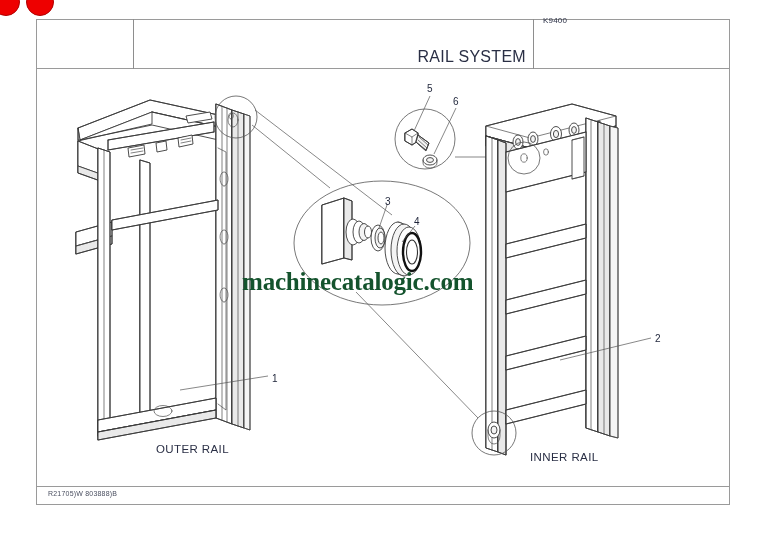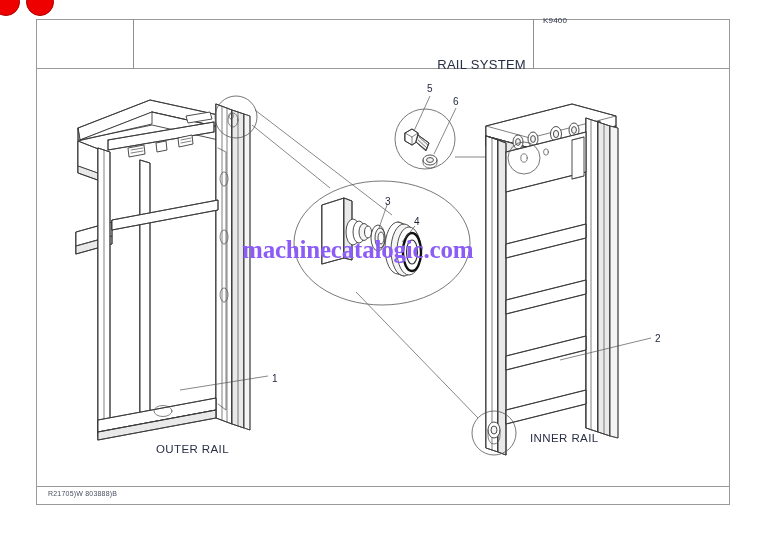--- a/index.html
+++ b/index.html
@@ -59,24 +59,24 @@
 
   #title-rule-h  { left: 36px;  top: 68px;  width: 694px; }
   #title-div-1   { left: 133px; top: 19px;  height: 50px; }
   #title-div-2   { left: 533px; top: 19px;  height: 50px; }
   #footer-rule-h { left: 36px;  top: 486px; width: 694px; }
 
   
   #rail-system-title {
     position: absolute;
     left: 380px;
-    top: 57px;
+    top: 48px;
     width: 146px;
     text-align: right;
-    font-size: 13px;
+    font-size: 16px;
     color: #2a2f45;
     letter-spacing: 0.3px;
     white-space: nowrap;
   }
   #sheet-code {
     position: absolute;
     left: 543px;
     top: 16px;
     font-size: 8px;
     color: #2a2f45;
@@ -95,44 +95,44 @@
 
   
   .rail-caption {
     position: absolute;
     font-size: 11.5px;
     color: #2a2f45;
     letter-spacing: 0.4px;
     white-space: nowrap;
   }
   #caption-outer { left: 156px; top: 443px; }
-  #caption-inner { left: 530px; top: 432px; text-align: right; }
+  #caption-inner { left: 530px; top: 451px; text-align: right; }
 
   
   .callout {
     position: absolute;
     font-size: 10px;
     color: #1d2338;
     white-space: nowrap;
   }
   #callout-1 { left: 272px; top: 373px; }
   #callout-2 { left: 655px; top: 333px; }
   #callout-3 { left: 385px; top: 196px; }
   #callout-4 { left: 414px; top: 216px; }
   #callout-5 { left: 427px; top: 83px; }
   #callout-6 { left: 453px; top: 96px; }
 
   
   #watermark {
     position: absolute;
     left: 242px;
-    top: 236px;
+    top: 268px;
     font-size: 25px;
     font-weight: bold;
-    color: #8b5cf6;
+    color: #14532d;
     letter-spacing: -0.2px;
     white-space: nowrap;
     z-index: 40;
     font-family: "Liberation Serif", serif;
   }
 
   
   #artwork {
     position: absolute;
     left: 0; top: 0;

